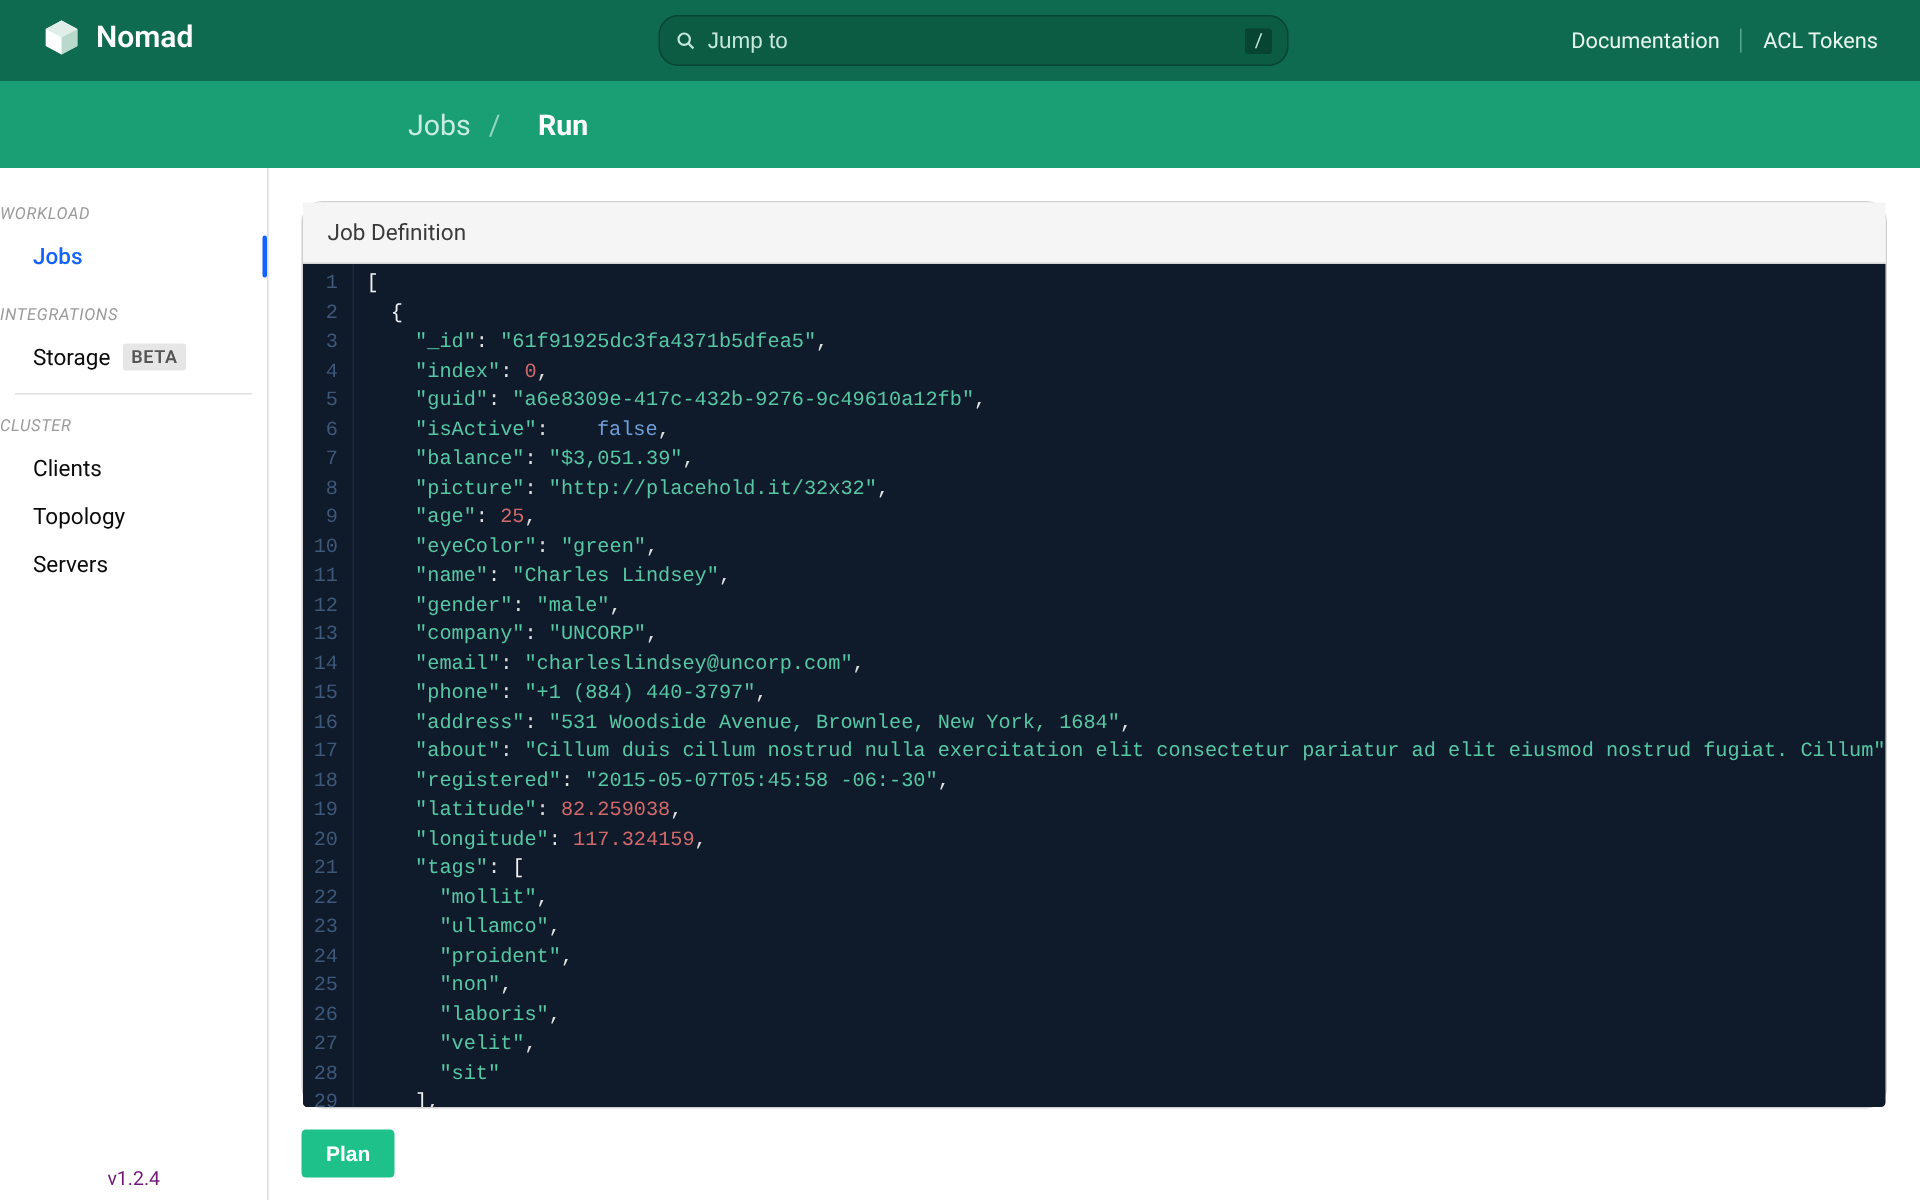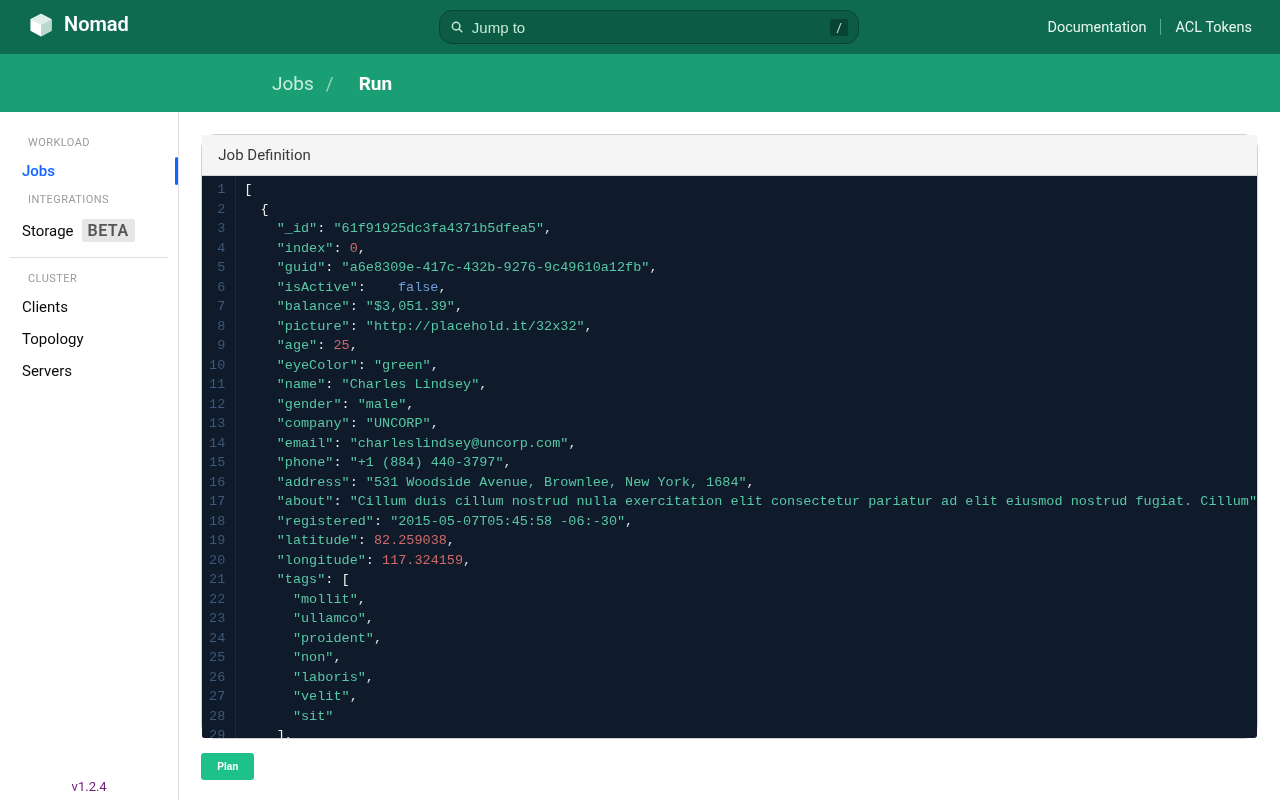--- a/index.html
+++ b/index.html
@@ -22,47 +22,47 @@
 
 
 .crumbs { height: 58px; background: #1a9e73; display: flex; align-items: center; padding-left: 272px; font-size: 19px; }
 .crumbs a { color: #c9ece0; text-decoration: none; cursor: pointer; }
 .crumbs .sep { color: #8fd6bd; margin: 0 12px; }
 .crumbs .current { color: #fff; font-weight: 700; margin-left: 13px; }
 
 
 .page { display: flex; height: calc(800px - 54px - 58px); }
 .sidebar { width: 250px; border-right: 1px solid #dedede; padding: 18px 0 0 0; position: relative; }
-.sidebar .group-label { font-size: 11px; letter-spacing: 0.04em; color: #9b9b9b; text-transform: uppercase; padding: 6px 28px; }
+.sidebar .group-label { font-size: 11px; letter-spacing: 0.04em; color: #9b9b9b; text-transform: uppercase; padding: 6px 0; font-style: italic; }
 .sidebar .divline { height: 1px; background: #e0e0e0; margin: 8px 10px; }
 .sidebar a.item { display: flex; align-items: center; padding: 7px 22px; color: #0a0a0a; font-size: 15px; text-decoration: none; cursor: pointer; }
 .sidebar a.item.active { color: #1563ff; font-weight: 500; position: relative; }
 .sidebar a.item.active::after { content: ''; position: absolute; right: 0; top: 2px; bottom: 2px; width: 3px; background: #1563ff; border-radius: 2px; }
-.badge { background: #e6e6e6; color: #555; font-size: 16px; font-weight: 600; padding: 2px 6px; border-radius: 2px; margin-left: 8px; letter-spacing: 0.03em; }
+.badge { background: #e6e6e6; color: #555; font-size: 12px; font-weight: 600; padding: 2px 6px; border-radius: 2px; margin-left: 8px; letter-spacing: 0.03em; }
 .version { position: absolute; bottom: 6px; width: 100%; text-align: center; color: #701a75; font-size: 13px; }
 
 
 .main { flex: 1; padding: 22px 22px 0 22px; background: #fff; }
 .panel { border: 1px solid #d0d0d0; border-radius: 14px; }
 .panel-head { background: #f5f5f5; border-bottom: 1px solid #d5d5d5; padding: 11px 16px; font-size: 15px; color: #3a3a3a; }
 .editor { background: #0f1a2b; font-family: "SFMono-Regular", Consolas, "Liberation Mono", Menlo, monospace; font-size: 13.5px; line-height: 19.5px; display: flex; height: 562px; overflow: hidden; border-bottom-left-radius: 3px; border-bottom-right-radius: 3px; }
 .gutter { background: #0f1a2b; color: #3d5878; text-align: right; padding: 4px 10px 4px 6px; user-select: none; width: 34px; border-right: 1px solid #1a2a40; }
 .code { padding: 4px 0 4px 8px; white-space: pre; color: #d4d4d4; overflow-x: hidden; flex: 1; }      
 .wb { color: #f0f0f0; }      
 .k  { color: #57c7a4; }      
 .s  { color: #57c7a4; }      
 .n  { color: #d16a6a; }      
 .b  { color: #6f9fd8; margin-left: 24px; }      
 .c  { color: #e0e0e0; }      
 
 .gutter div { height: 19.5px; }
 .code div { height: 19.5px; }
 
 
-.plan-btn { margin-top: 14px; background: #1fc18a; color: #fff; border: none; border-radius: 3px; padding: 8px 16px; font-size: 10px; font-weight: 600; cursor: pointer; display: inline-block; }
+.plan-btn { margin-top: 14px; background: #1fc18a; color: #fff; border: none; border-radius: 3px; padding: 8px 16px; font-size: 14px; font-weight: 600; cursor: pointer; display: inline-block; }
 </style>
 </head>
 <body>
 
 <div class="topbar">
   <div class="brand">
     <span>
       <svg viewBox="0 0 32 32">
           <polygon points="16,2 29,9 29,23 16,30 3,23 3,9" fill="#fff"></polygon>
           <polygon points="16,2 29,9 16,16 3,9" fill="#dfeee9"></polygon>
@@ -101,21 +101,21 @@
 </div>
 
 <div class="page">
 
   <nav class="sidebar">
     <div class="group-label">WORKLOAD</div>
     <a class="item active">
       <span>Jobs</span>
     </a>
 
-    <div class="group-label" style="">INTEGRATIONS</div>
+    <div class="group-label" style="margin-top:10px">INTEGRATIONS</div>
     <a class="item">
       <span>Storage</span>
       <span class="badge">BETA</span>
     </a>
 
     <div class="divline"></div>
 
     <div class="group-label">CLUSTER</div>
     <a class="item">
       <span>Clients</span>

